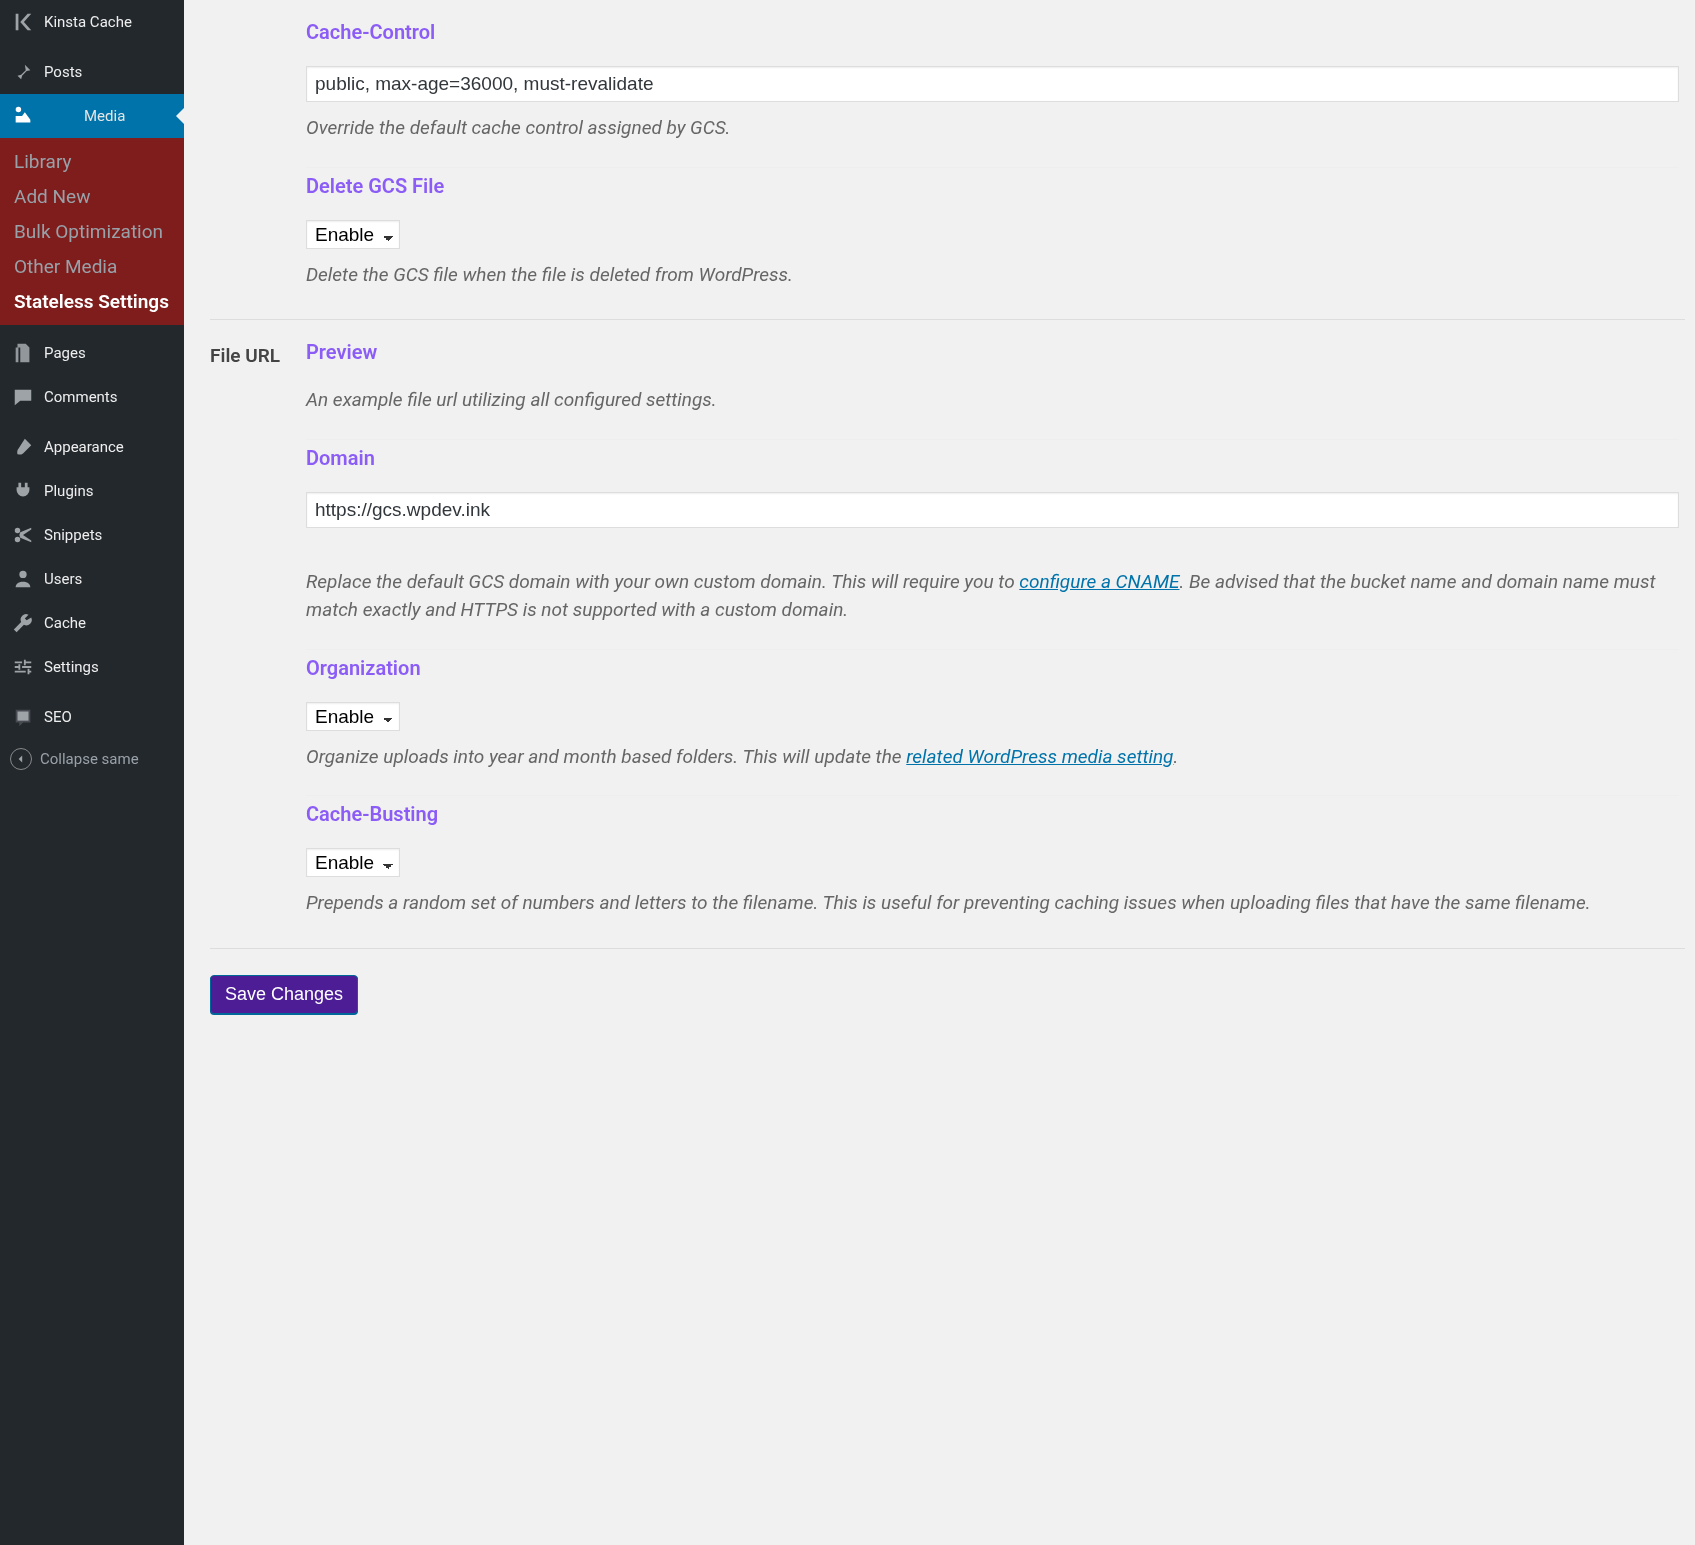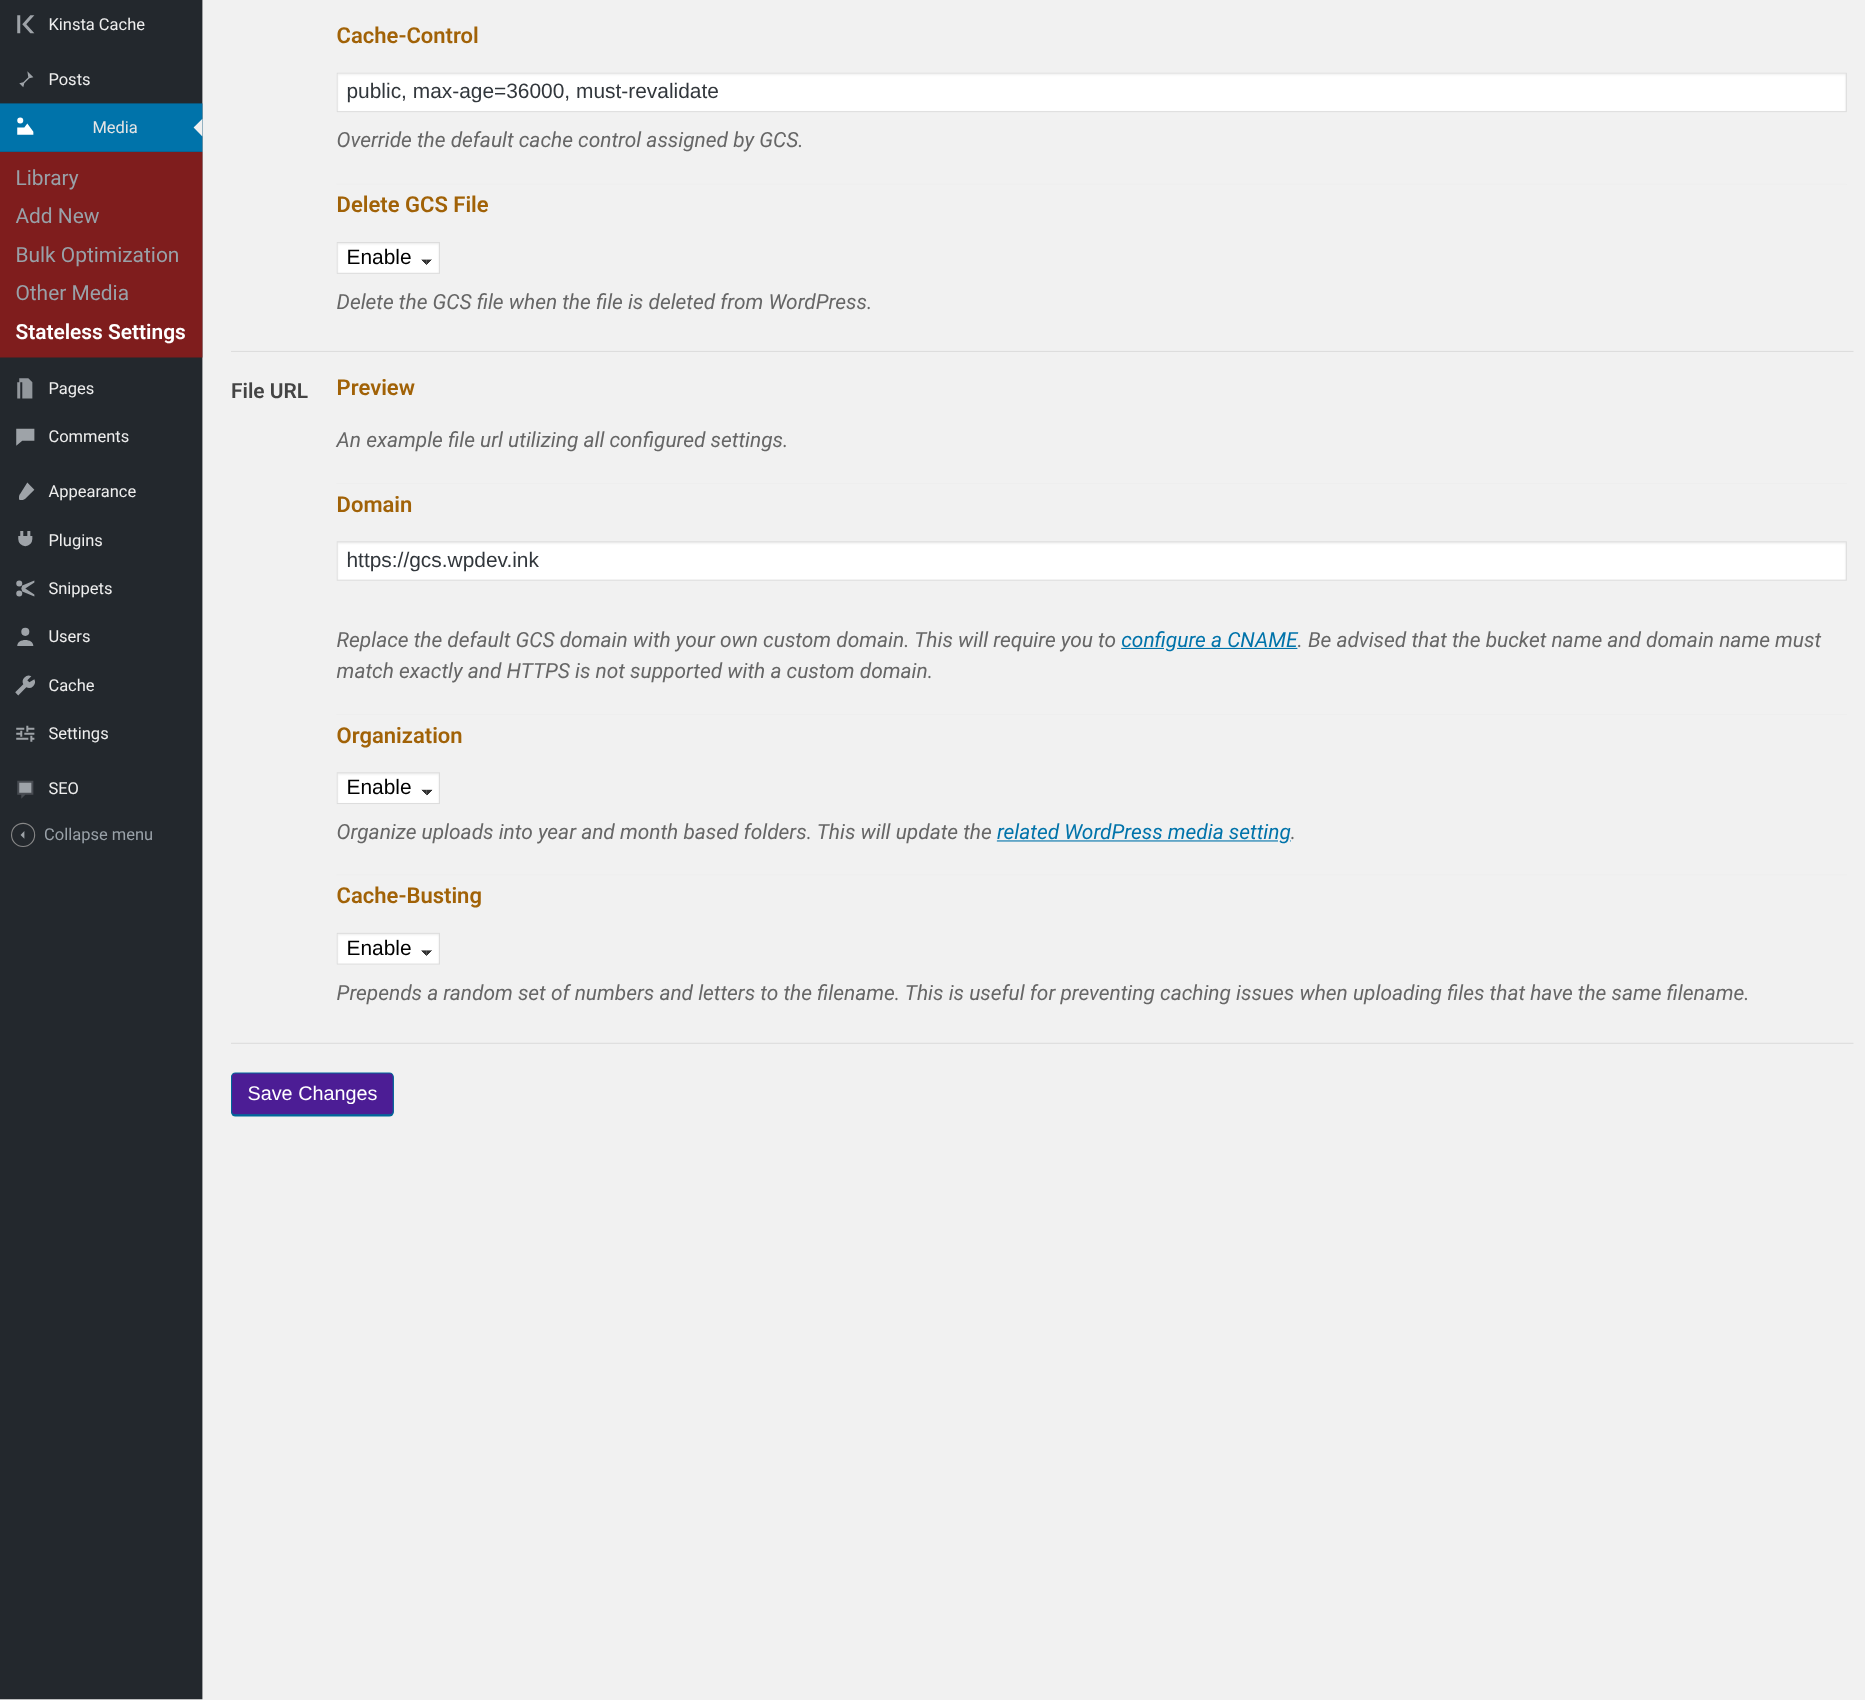--- a/index.html
+++ b/index.html
@@ -99,21 +99,21 @@
 .field-block {
   padding-bottom:24px;
   border-bottom:1px solid #eee;
   margin-bottom:6px;
 }
 .field-block:last-child { border-bottom:none; }
 .field-title {
   font-weight:600;
   font-size:20px;
   margin-bottom:22px;
-  color:#a16207;
+  color:#8b5cf6;
 }
 input[type=text].wp-input {
   width:100%;
   font-size:19px;
   padding:6px 8px;
   border:1px solid #ddd;
   background:#fff;
   box-shadow:inset 0 1px 2px rgba(0,0,0,0.07);
   color:#32373c;
 }
@@ -293,21 +293,21 @@
     </span>
     <span>SEO</span>
   </div>
 
   <div class="menu-item collapse-item" style="color:#99a1a8;">
     <span class="icon">
       <svg class="i" viewBox="0 0 24 24" style="width:14px;height:14px;">
           <path d="M14 6l-6 6 6 6z"></path>
         </svg>
     </span>
-    <span>Collapse menu</span>
+    <span>Collapse same</span>
   </div>
 
 </div>
 
 <div class="content">
 
   
   <div class="row noborder">
     <div class="row-label"></div>
     <div class="row-body">

